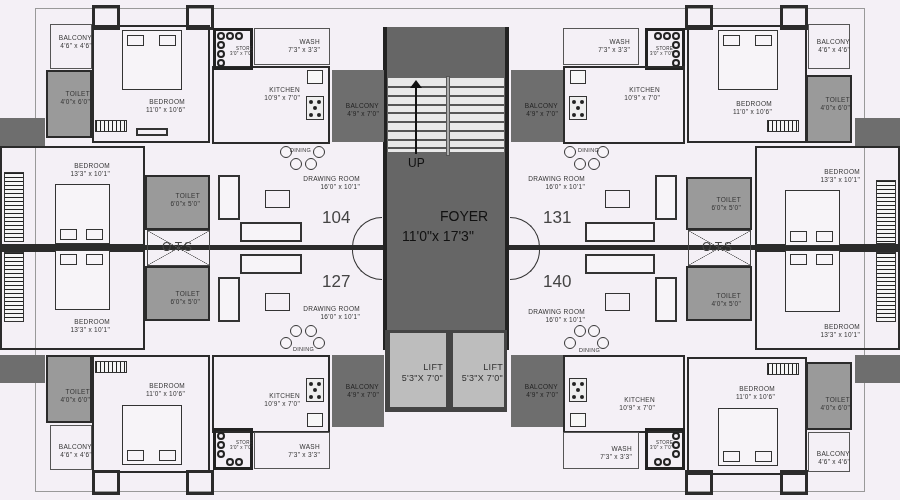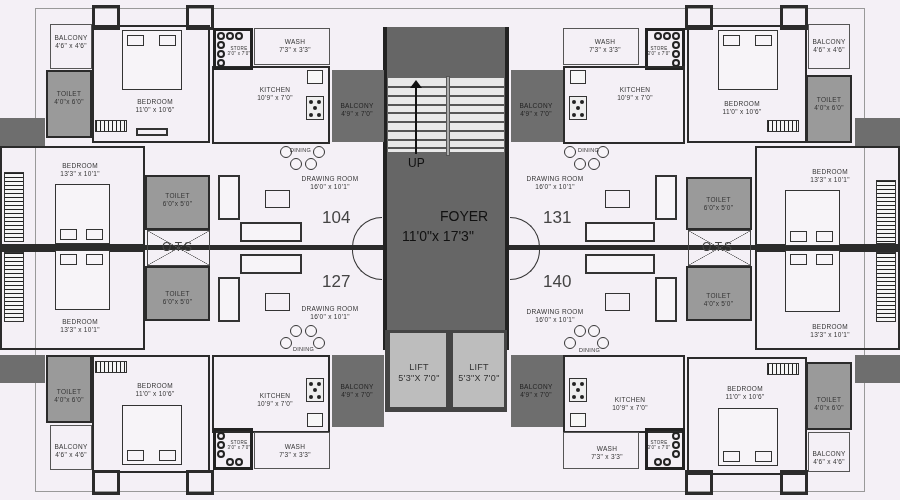--- a/index.html
+++ b/index.html
@@ -4,21 +4,21 @@
 <style>
   html,body{margin:0;padding:0;}
   body{width:900px;height:500px;background:#f4f0f6;position:relative;overflow:hidden;font-family:"Liberation Sans",sans-serif;color:#2a2a2a;}
   .abs{position:absolute;box-sizing:border-box;}
   .wall{background:#2b2b2b;}
   .thin{border:1px solid #555;}
   .room{border:2px solid #2b2b2b;}
   .grey{background:#9a9a9a;}
   .lgrey{background:#bdbdbd;}
   .dark{background:#6e6e6e;}
-  .label{position:absolute;text-align:center;font-size:6.5px;line-height:8px;letter-spacing:0.3px;color:#333;white-space:nowrap;}
+  .label{position:absolute;text-align:right;font-size:6.5px;line-height:8px;letter-spacing:0.3px;color:#333;white-space:nowrap;}
   .label .dim{display:block;}
   .unit{position:absolute;font-size:17px;color:#444;}
   .bed{position:absolute;border:1.5px solid #333;background:#f7f4f8;box-sizing:border-box;}
   .pillow{position:absolute;border:1.5px solid #333;width:17px;height:11px;box-sizing:border-box;}
   .win{position:absolute;box-sizing:border-box;border:1px solid #333;background:repeating-linear-gradient(to bottom,#222 0 1.5px,#f5f5f5 1.5px 4px);}
   .winv{position:absolute;box-sizing:border-box;border:1px solid #333;background:repeating-linear-gradient(to right,#222 0 1.5px,#f5f5f5 1.5px 4px);}
   .chair{position:absolute;width:12px;height:12px;border:1.5px solid #333;border-radius:50%;box-sizing:border-box;background:#f7f4f8;}
   .burner{position:absolute;width:4px;height:4px;background:#222;border-radius:50%;}
   .stove{position:absolute;border:1px solid #333;box-sizing:border-box;background:#eee;}
   .sink{position:absolute;border:1px solid #333;box-sizing:border-box;background:#f7f7f7;}

